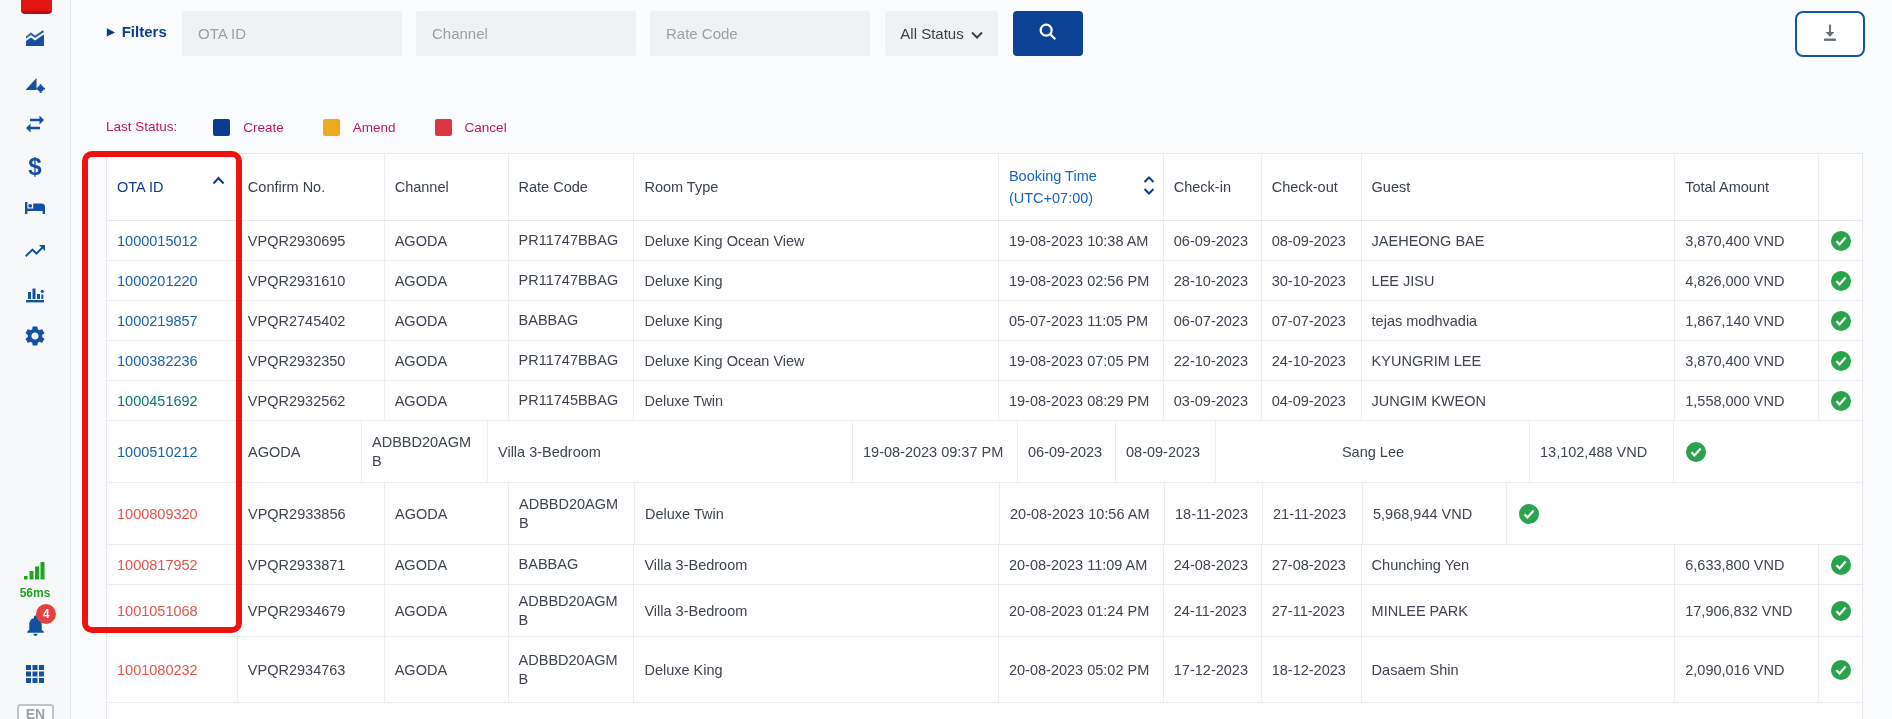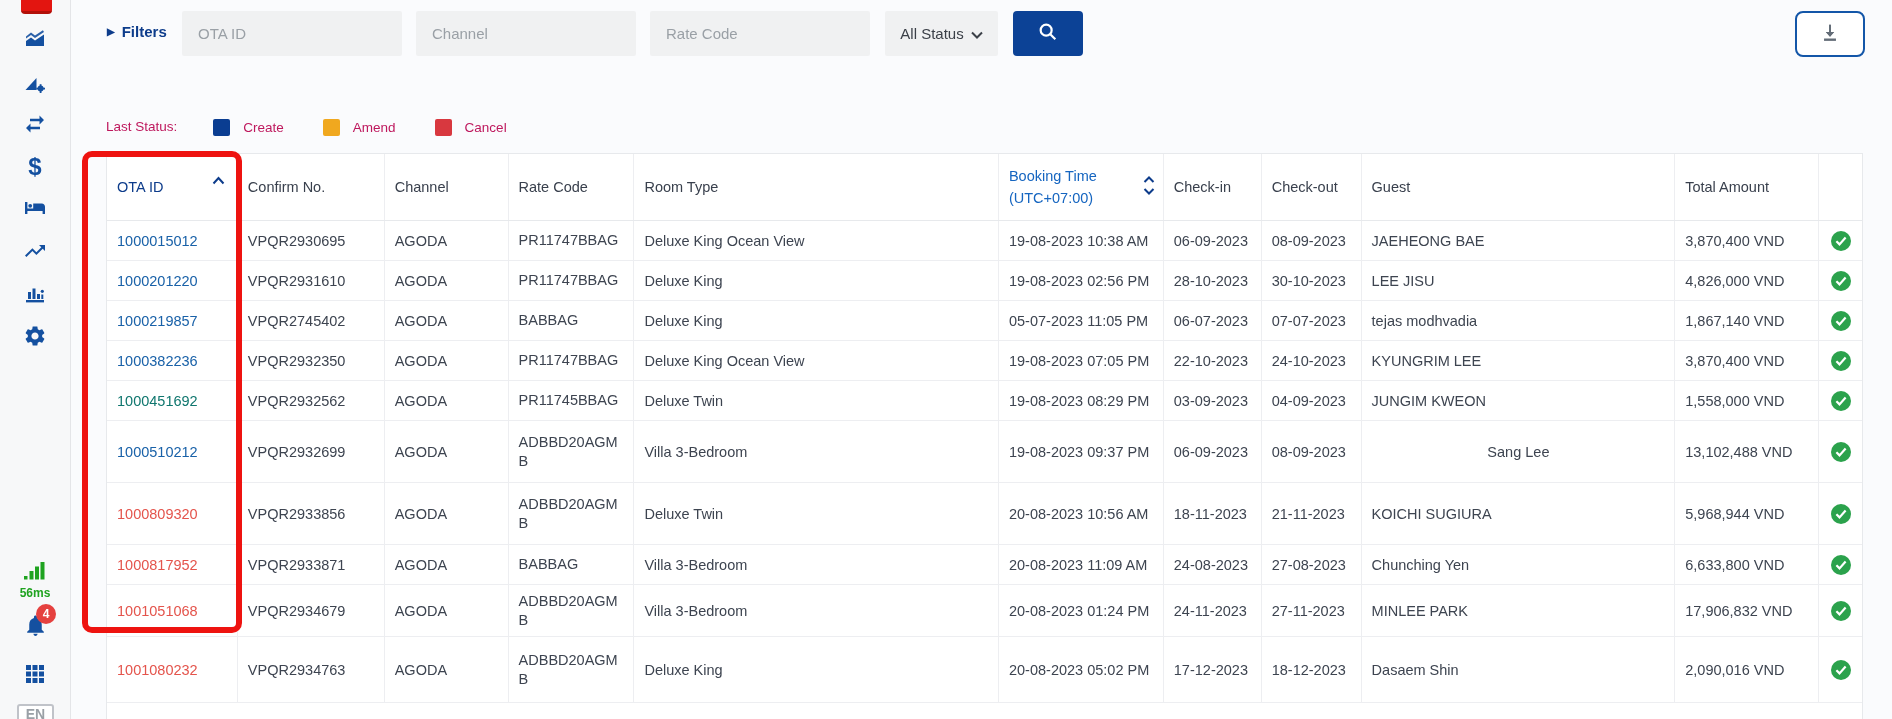--- a/index.html
+++ b/index.html
@@ -463,23 +463,20 @@
             <svg width="20" height="20" viewBox="0 0 20 20">
               <circle cx="10" cy="10" r="10" fill="#2ba24c"></circle>
               <path d="M5.4 10.3l3.1 3.1 6.1-6.8" fill="none" stroke="#fff" stroke-width="2.2"></path>
             </svg>
           </div>
         </div>
         <div class="trow" style="height: 62px;">
           <div class="tcell" style="width: 131px;">
             <span class="ota-link" style="color: rgb(25, 97, 168);">1000510212</span>
           </div>
-          <div class="tcell nowrap" style="width: 147px;">
-            <span>VPQR2932699</span>
-          </div>
           <div class="tcell nowrap" style="width: 124px;">
             <span>AGODA</span>
           </div>
           <div class="tcell c-rate" style="width: 126px;">
             <span>ADBBD20AGMB</span>
           </div>
           <div class="tcell" style="width: 365px;">
             <span>Villa 3-Bedroom</span>
           </div>
           <div class="tcell nowrap" style="width: 165px;">
@@ -521,23 +518,20 @@
             <span>Deluxe Twin</span>
           </div>
           <div class="tcell nowrap" style="width: 165px;">
             <span>20-08-2023 10:56 AM</span>
           </div>
           <div class="tcell nowrap" style="width: 98px;">
             <span>18-11-2023</span>
           </div>
           <div class="tcell nowrap" style="width: 100px;">
             <span>21-11-2023</span>
-          </div>
-          <div class="tcell" style="width: 314px;">
-            <span>KOICHI SUGIURA</span>
           </div>
           <div class="tcell nowrap" style="width: 144px;">
             <span>5,968,944 VND</span>
           </div>
           <div class="tcell c-status" style="width: 43px;">
             <svg width="20" height="20" viewBox="0 0 20 20">
               <circle cx="10" cy="10" r="10" fill="#2ba24c"></circle>
               <path d="M5.4 10.3l3.1 3.1 6.1-6.8" fill="none" stroke="#fff" stroke-width="2.2"></path>
             </svg>
           </div>

